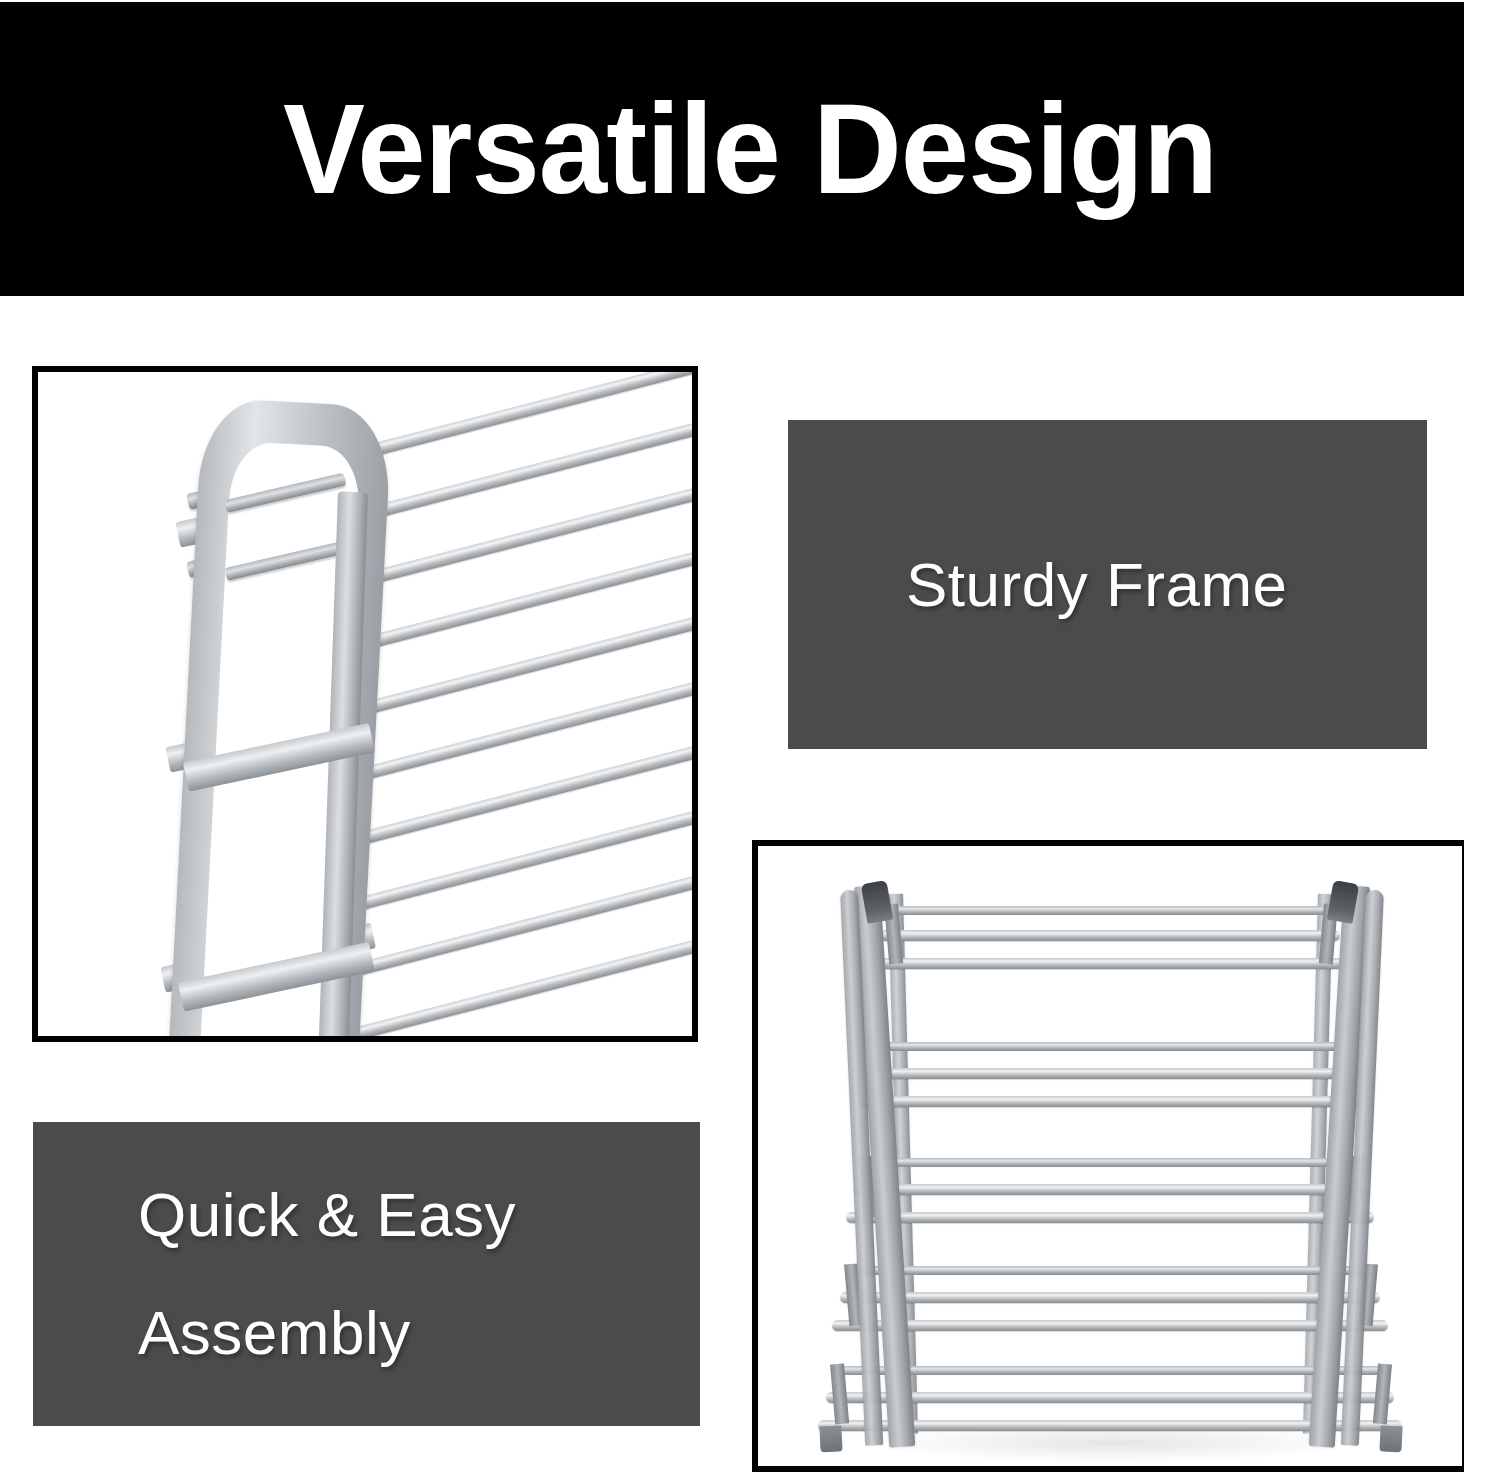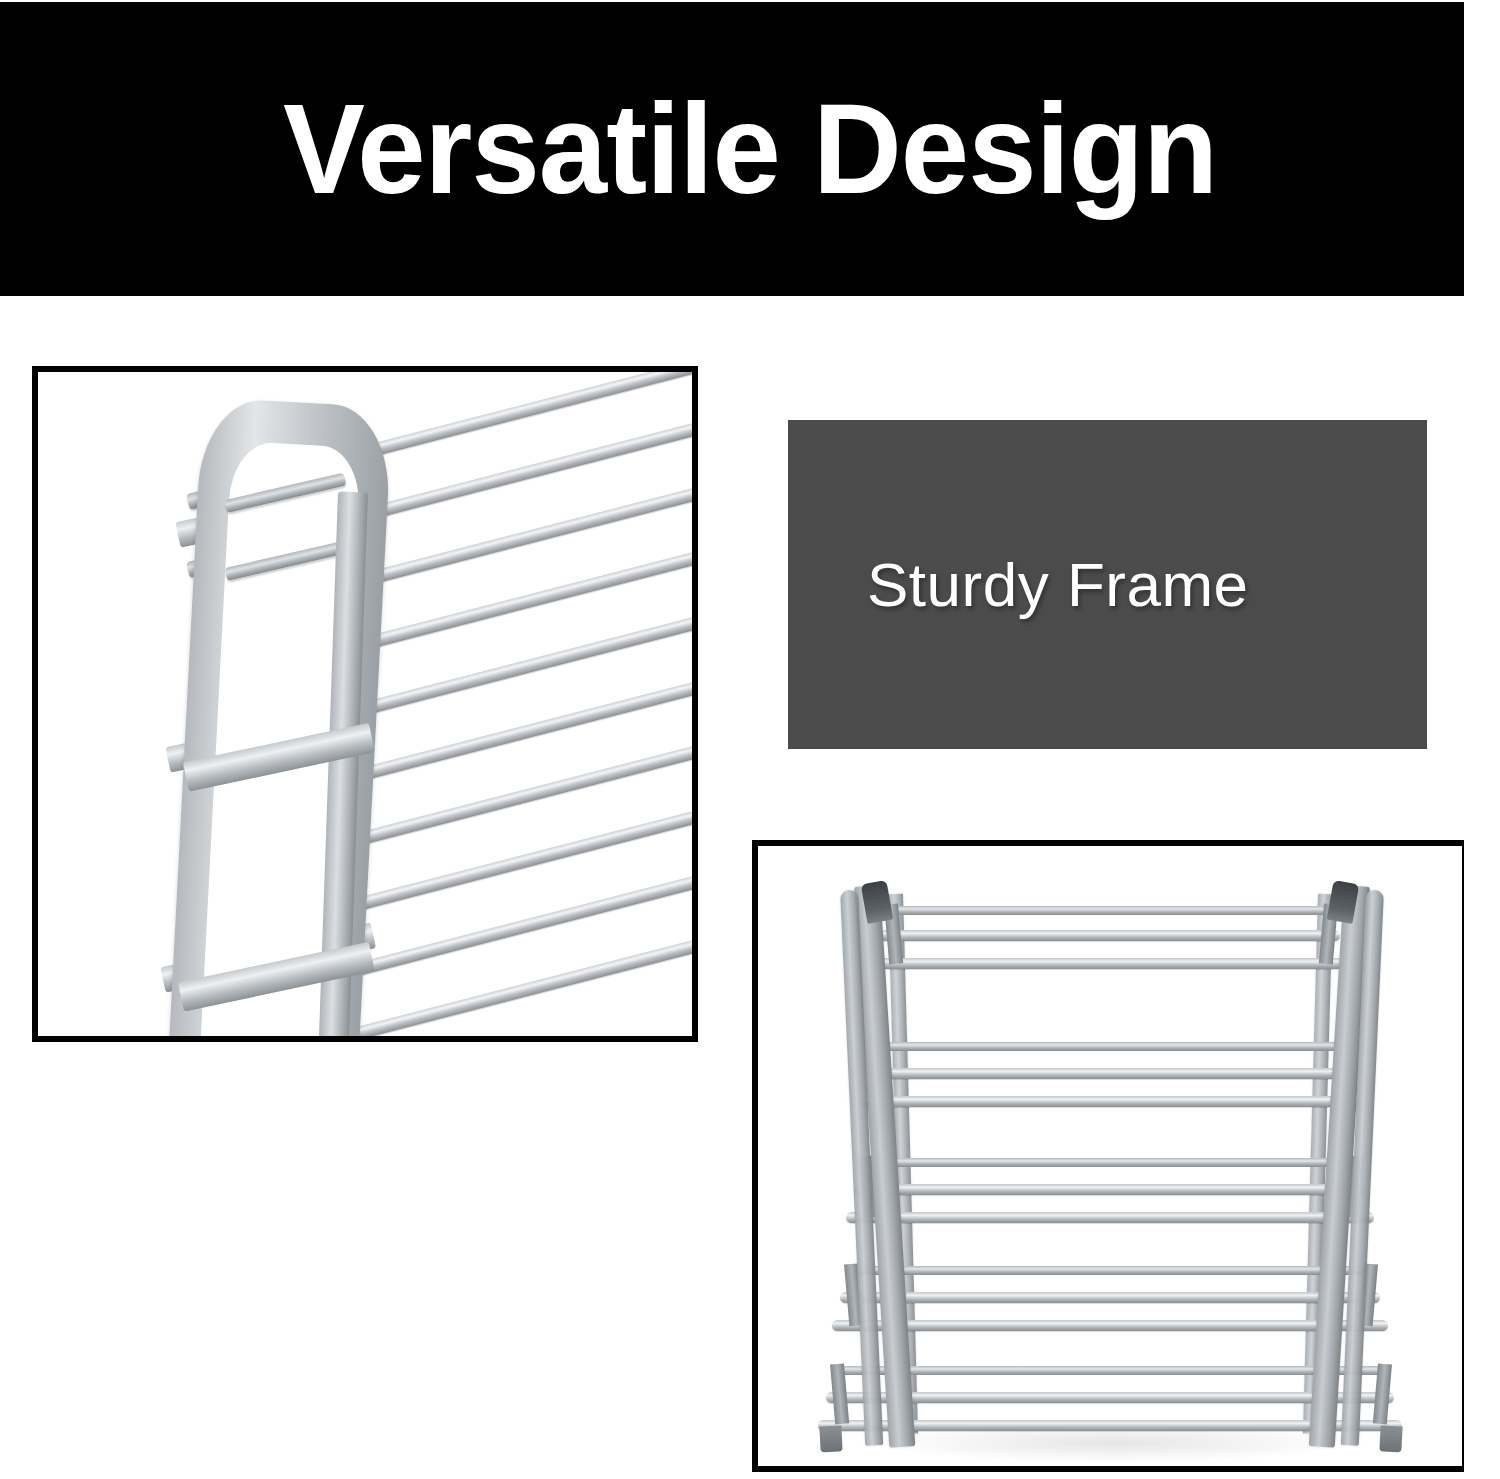--- a/index.html
+++ b/index.html
@@ -82,21 +82,21 @@
     box-sizing: border-box;
     display: flex;
     flex-direction: column;
     justify-content: center;
   }
   .caption-sturdy {
     left: 788px;
     top: 420px;
     width: 639px;
     height: 329px;
-    padding-left: 79px;
+    padding-left: 118px;
   }
   .caption-assembly {
     left: 33px;
     top: 1122px;
     width: 667px;
     height: 304px;
     padding-left: 105px;
   }
   .caption-line {
     color: #ffffff;
@@ -254,20 +254,24 @@
         <div class="cu-rung-face" style="left:148px; top:390px; width:190px; height:30px; transform:rotate(-12deg);"></div>
         <div class="cu-rung-face" style="left:143px; top:610px; width:195px; height:30px; transform:rotate(-12deg);"></div>
       </div>
     </div>
   </div>
 
   <div class="caption-box caption-sturdy">
     <div class="caption-line">Sturdy Frame</div>
   </div>
 
+  <div class="caption-box caption-assembly">
+    <div class="caption-line">Quick &amp; Easy</div>
+    <div class="caption-line">Assembly</div>
+  </div>
 
   <div class="photo-frame frame-full">
     <div class="photo-inner">
       <div class="rack-stage">
 
         <div class="rack-shadow" style="left:120px; top:578px; width:470px; height:38px;"></div>
 
         <div class="rack-post" style="left:130px; top:48px; width:15px; height:540px; transform:rotate(-1.6deg); opacity:0.88;"></div>
         <div class="rack-post" style="left:560px; top:48px; width:15px; height:540px; transform:rotate(1.6deg); opacity:0.88;"></div>
 

